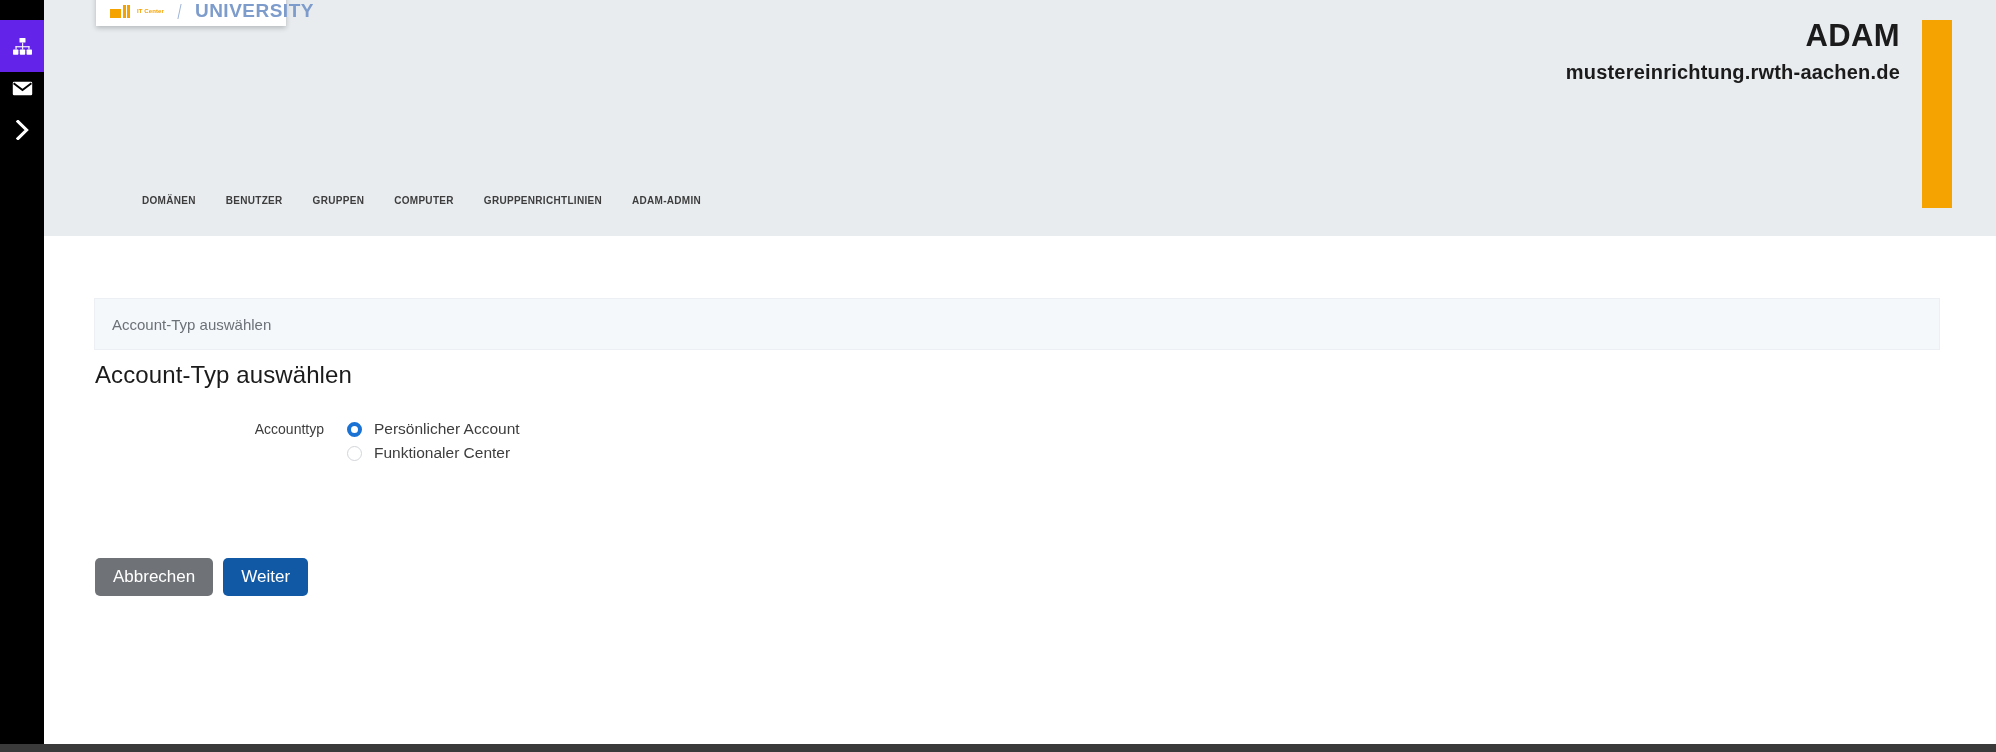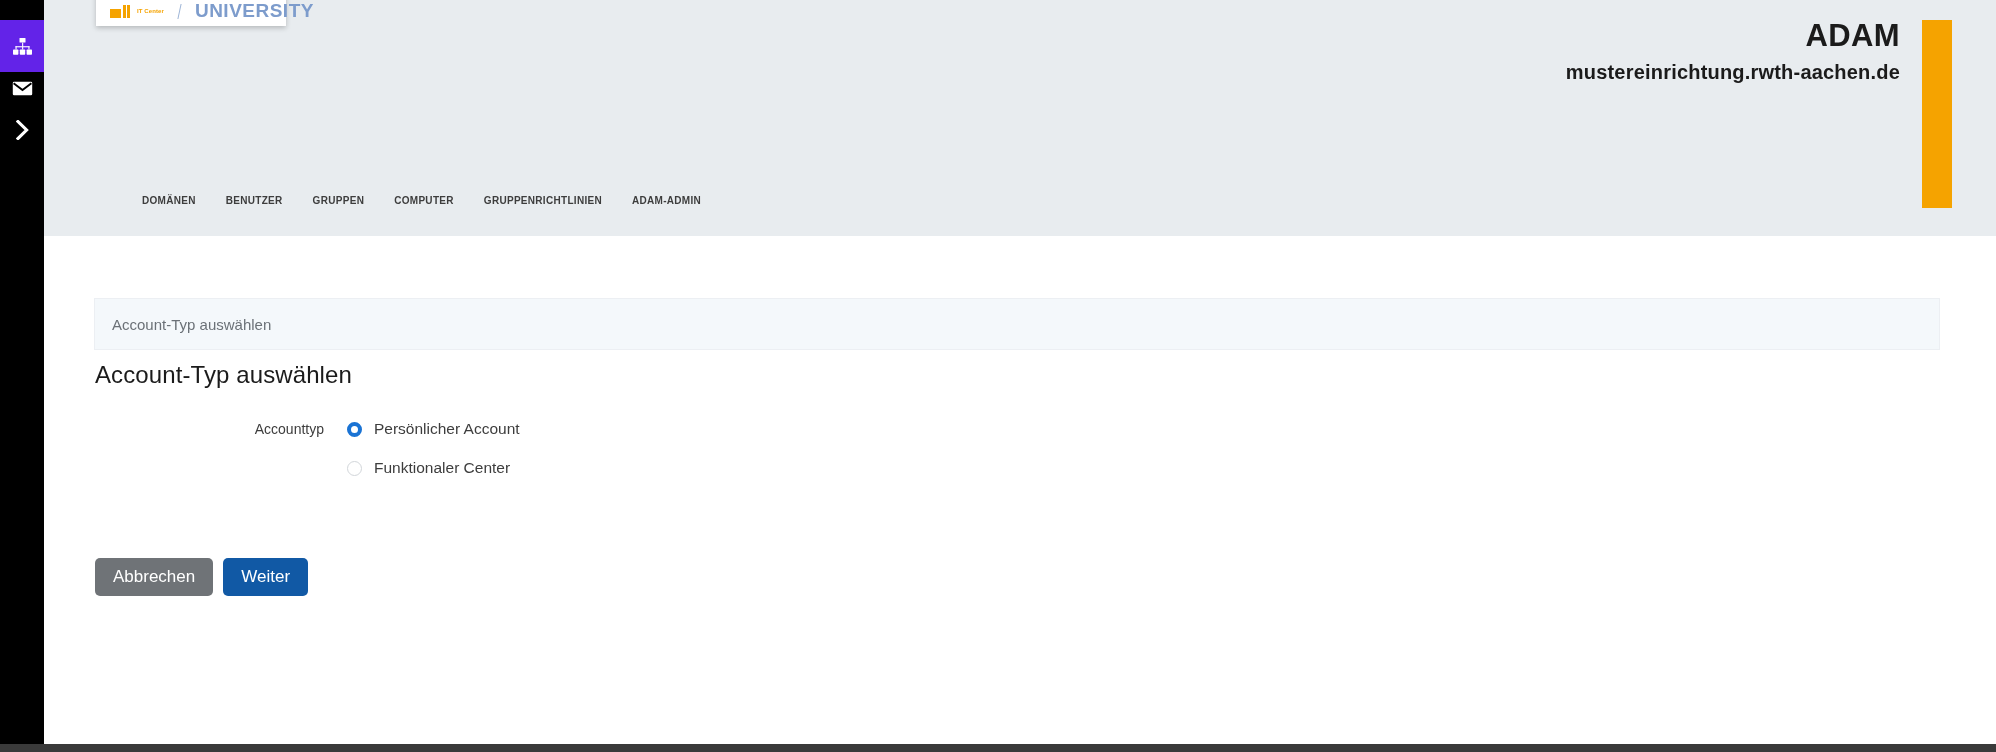--- a/index.html
+++ b/index.html
@@ -187,21 +187,21 @@
   }
   .field-label {
     width: 252px;
     text-align: right;
     padding-right: 23px;
     box-sizing: border-box;
     font-size: 14px;
     color: #3d3d3d;
     line-height: 22px;
   }
-  .radio-group { display: flex; flex-direction: column; gap: 17px; }
+  .radio-group { display: flex; flex-direction: column; gap: 2px; }
   .radio-opt {
     display: flex;
     align-items: center;
     gap: 12px;
     cursor: pointer;
   }
   .radio-dot {
     width: 15px; height: 15px;
     border-radius: 50%;
     box-sizing: border-box;

